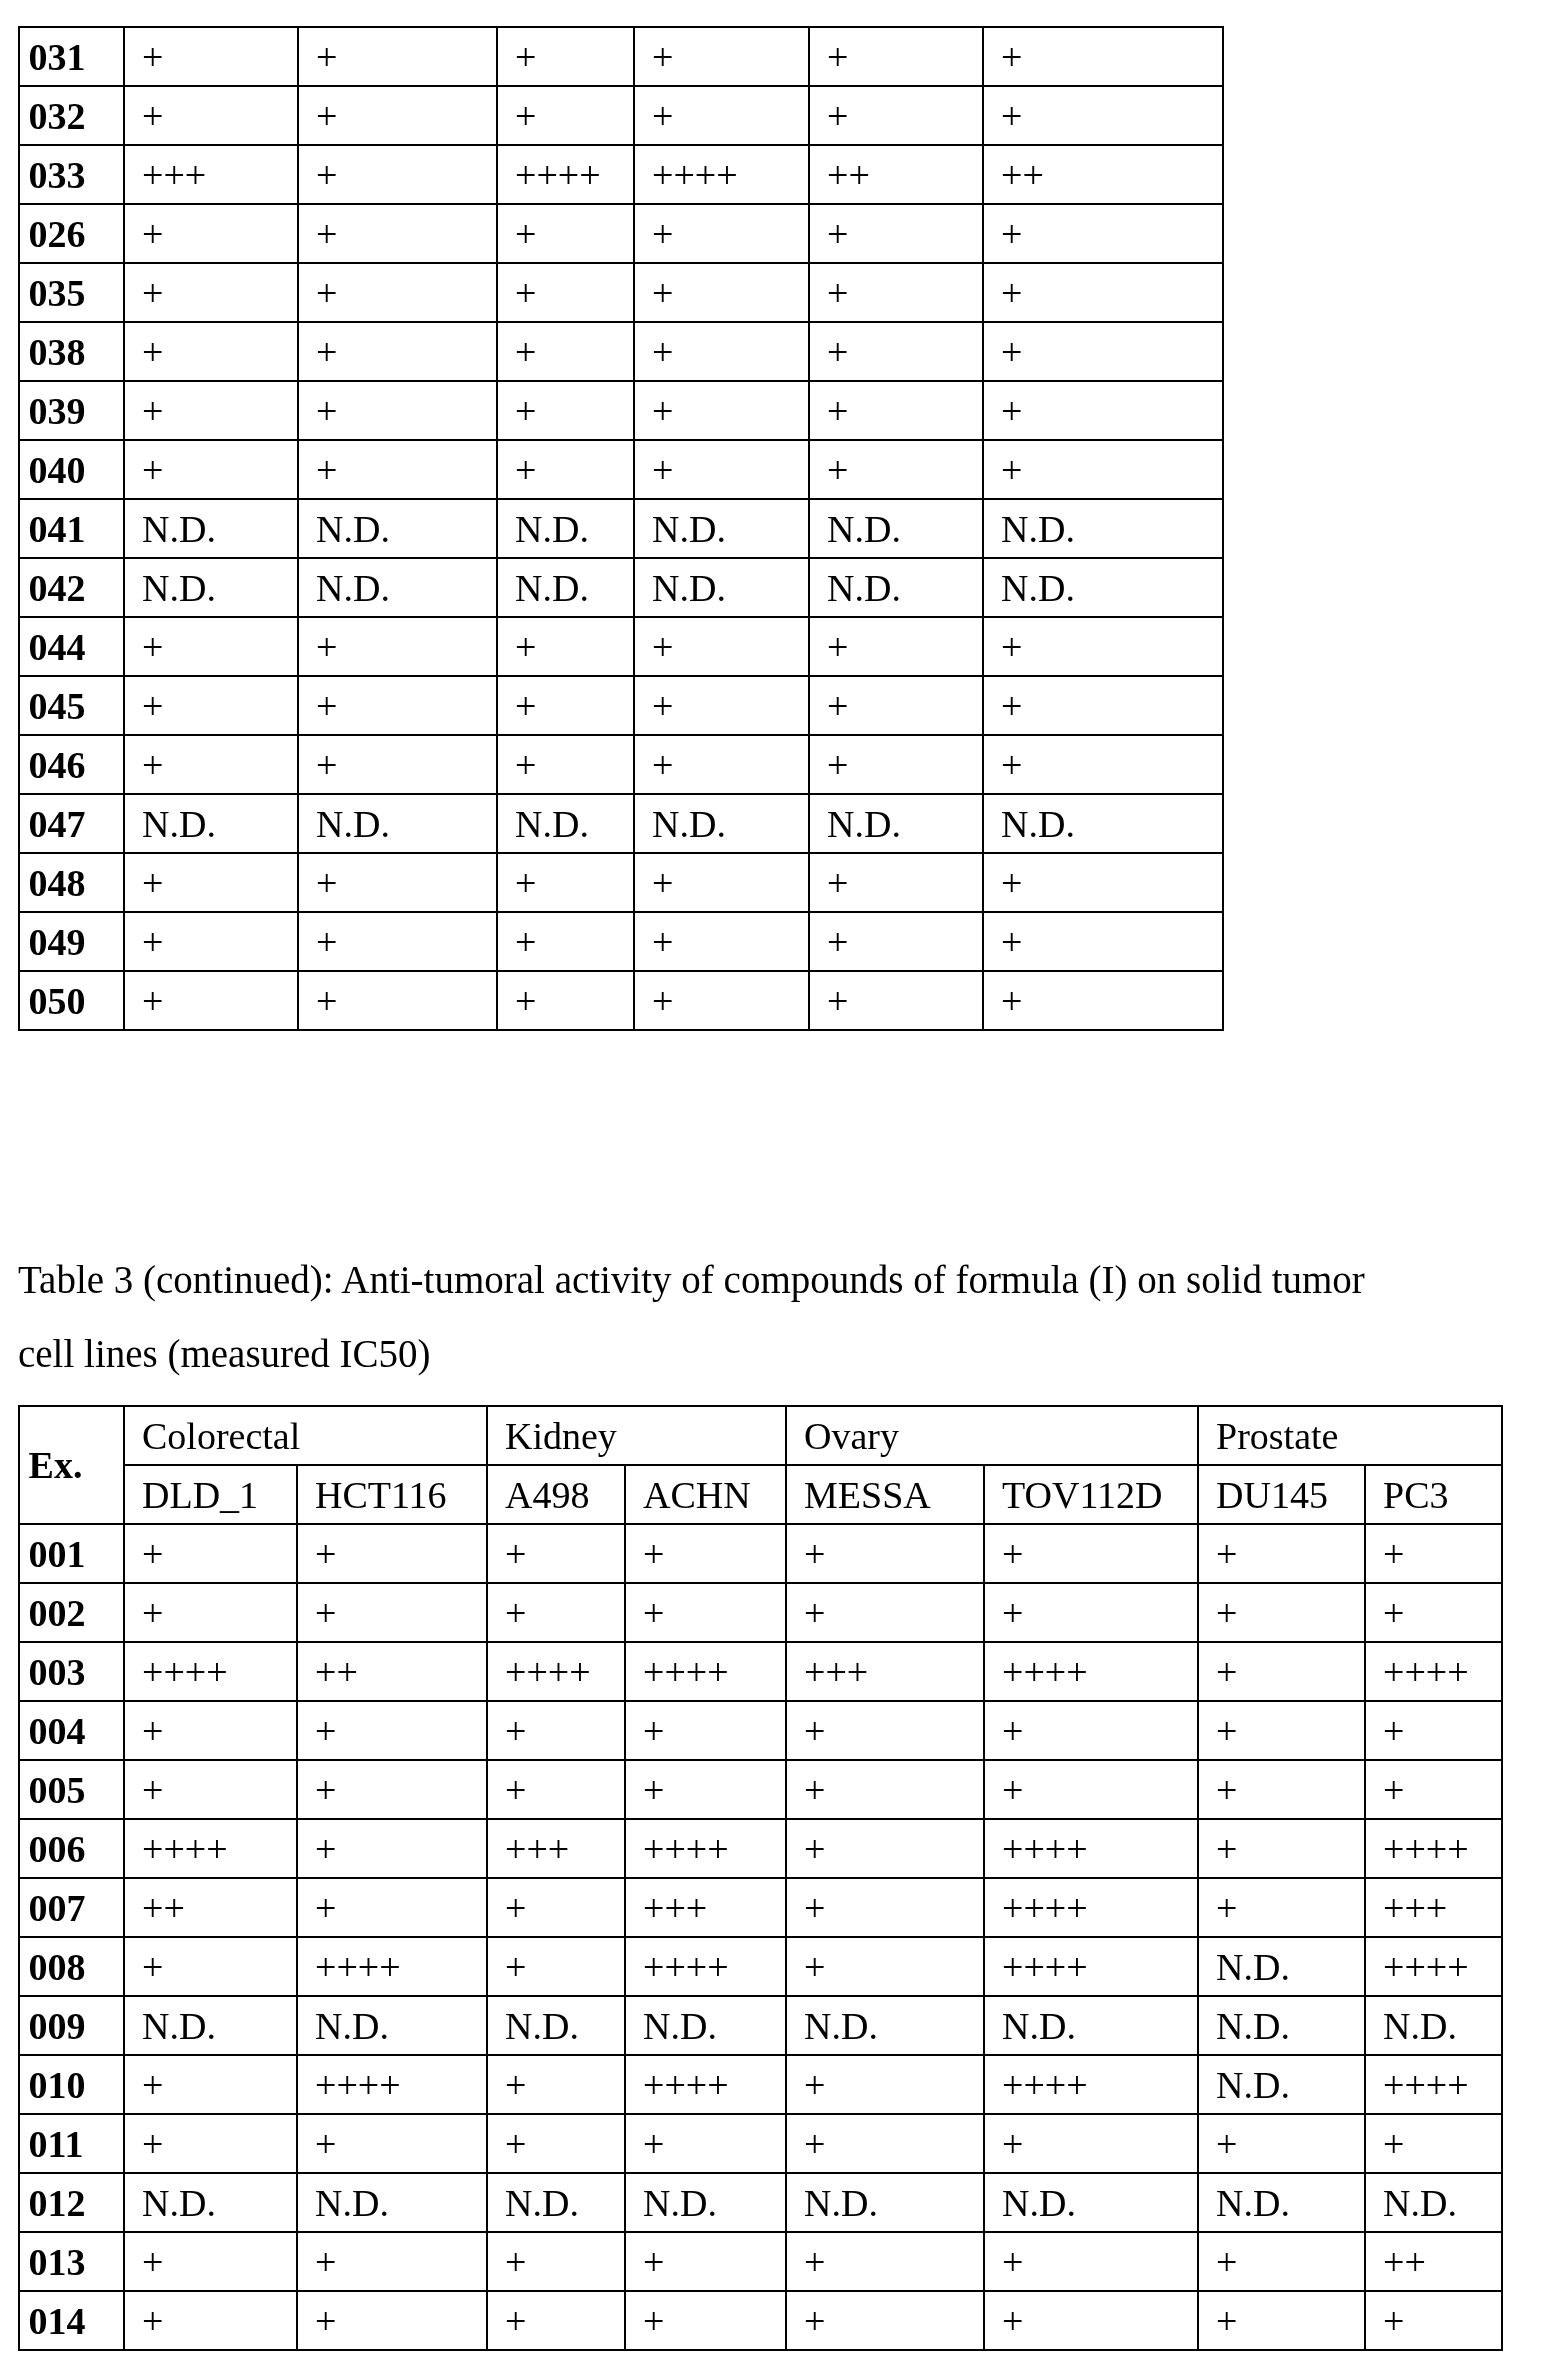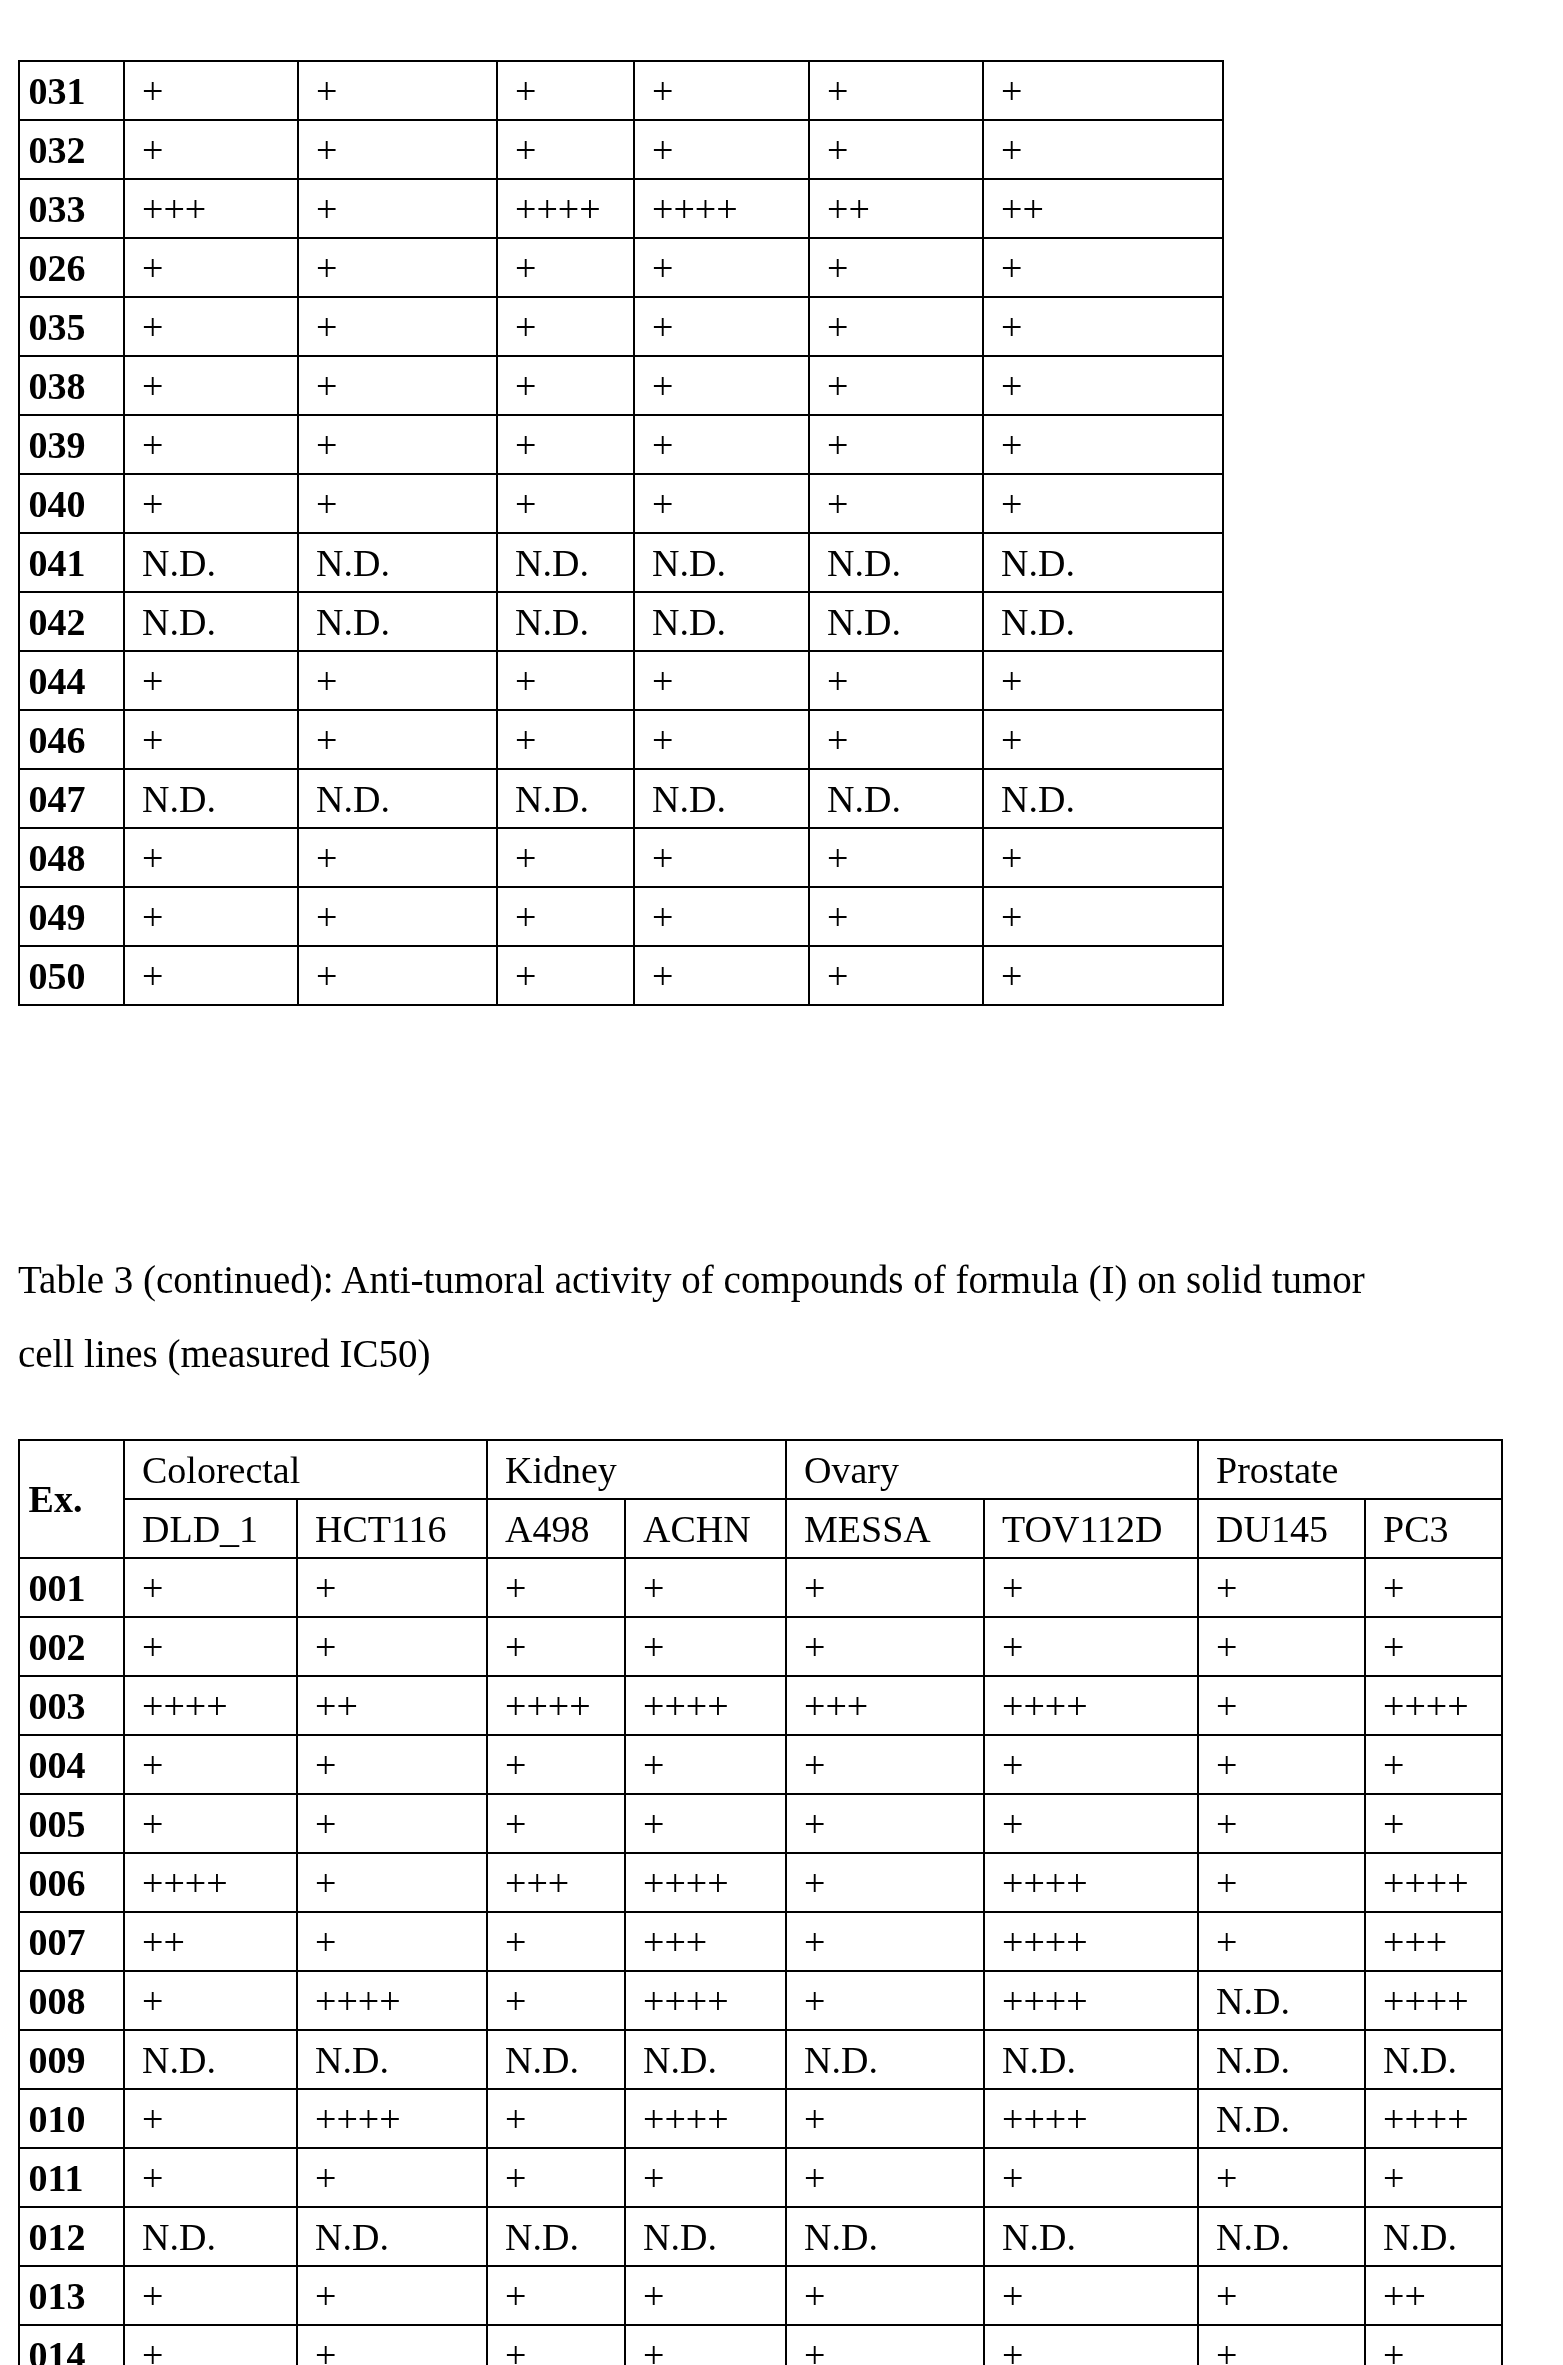--- a/index.html
+++ b/index.html
@@ -1,18 +1,18 @@
 <!DOCTYPE html>
 <html style="font-size:13.8px"><head>
   <meta charset="utf-8">
   <style>
     html, body { margin: 0; padding: 0; background: #ffffff; }
     body { width: 1564px; height: 2366px; position: relative; overflow: hidden;
            font-family: "Liberation Serif", "DejaVu Serif", serif; color: #000; }
-    table { border-collapse: collapse; position: absolute; table-layout: fixed; margin-top: 34px; }
+    table { border-collapse: collapse; position: absolute; table-layout: fixed; }
     td, th { border: 2.6px solid #000; padding: 0 0 0 17px; text-align: left; vertical-align: middle;
              font-size: 38px; font-weight: normal; white-space: nowrap; overflow: hidden; line-height: 1; }
     .exid { font-weight: bold; padding-left: 8.6px; }
     #top-table { left: 18px; top: 26px; width: 1204px; }
     #top-table tr { height: 59px; }
     #bottom-table { left: 18px; top: 1405px; width: 1482px; }
     #bottom-table tr { height: 59px; }
     .caption { position: absolute; left: 18px; font-size: 39px; line-height: 1; white-space: nowrap; }
     #cap1 { top: 1260px; }
     #cap2 { top: 1334px; }
@@ -117,20 +117,29 @@
         <td class="exid">042</td>
         <td>N.D.</td>
         <td>N.D.</td>
         <td>N.D.</td>
         <td>N.D.</td>
         <td>N.D.</td>
         <td>N.D.</td>
       </tr>
       <tr>
         <td class="exid">044</td>
+        <td>+</td>
+        <td>+</td>
+        <td>+</td>
+        <td>+</td>
+        <td>+</td>
+        <td>+</td>
+      </tr>
+      <tr>
+        <td class="exid">045</td>
         <td>+</td>
         <td>+</td>
         <td>+</td>
         <td>+</td>
         <td>+</td>
         <td>+</td>
       </tr>
       <tr>
         <td class="exid">046</td>
         <td>+</td>

